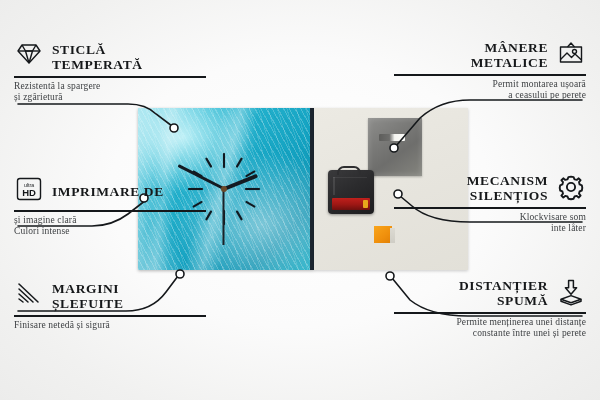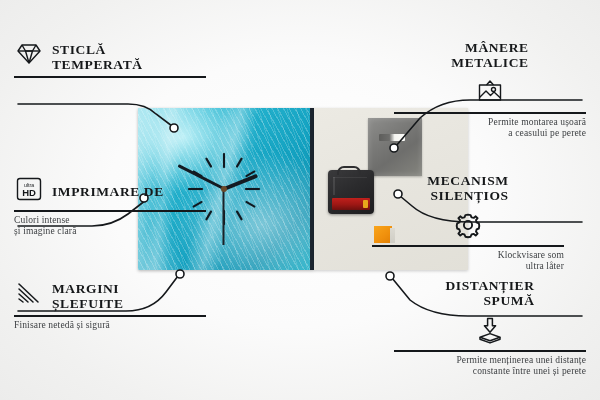--- a/index.html
+++ b/index.html
@@ -95,21 +95,21 @@
   }
   .foam:after{
     content:"";position:absolute;left:16px;top:2px;width:5px;height:15px;
     background:linear-gradient(180deg,#dcdad2,#cfcdc5);
   }
   
   #wires{position:absolute;left:0;top:0;width:600px;height:400px;pointer-events:none;}
   
   .callout{position:absolute;width:192px;}
   .callout .head{display:flex;align-items:center;gap:8px;}
-  .callout.right .head{flex-direction:column;justify-content:flex-end;}
+  .callout.right .head{flex-direction:row;justify-content:flex-end;}
   .ico{width:30px;height:30px;flex:0 0 30px;display:flex;align-items:flex-start;justify-content:center;}
   .ico svg{display:block;}
   .title{
     font-family:"Liberation Serif",serif;
     font-weight:700;font-size:13.5px;line-height:15px;
     letter-spacing:.6px;color:#16181a;text-transform:uppercase;
   }
   .callout.left .title{text-align:left;}
   .callout.right .title{text-align:right;}
   .rule{height:1.6px;background:#15181b;margin:4px 0 3px;}
@@ -117,21 +117,21 @@
     font-family:"Liberation Serif",serif;
     font-size:9.5px;line-height:11.5px;color:#3c3f42;letter-spacing:.15px;
   }
   .callout.left .sub{text-align:left;}
   .callout.right .sub{text-align:right;}
   
   #c-glass{left:14px;top:42px;}
   #c-print{left:14px;top:176px;}
   #c-edges{left:14px;top:281px;}
   #c-handles{left:394px;top:40px;}
-  #c-mech{left:372px;top:173px;}
+  #c-mech{left:394px;top:173px;}
   #c-foam{left:394px;top:278px;}
 </style>
 </head>
 <body>
 
 <div id="stage">
 
   <div id="product">
 
     <div class="front-panel">
@@ -224,39 +224,43 @@
             <path d="M10.5,9 L17.5,9"></path>
           </g>
         </svg>
       </span>
       <div class="title">
         <div>STICLĂ</div>
         <div>TEMPERATĂ</div>
       </div>
     </div>
     <div class="rule"></div>
+    <div class="sub">
+      <div>Rezistentă la spargere</div>
+      <div>și zgârietură</div>
+    </div>
   </div>
 
   <div class="callout left" id="c-print">
     <div class="head">
       <span class="ico">
         <svg width="28" height="26" viewBox="0 0 28 26">
           <rect x="2.5" y="2.5" width="23" height="21" rx="2.5" fill="none" stroke="#15181b" stroke-width="1.4"></rect>
           <text x="14" y="11" font-family="Liberation Sans, sans-serif" font-size="5.2" fill="#15181b" text-anchor="middle">ultra</text>
           <text x="14" y="20" font-family="Liberation Sans, sans-serif" font-size="9.5" font-weight="bold" fill="#15181b" text-anchor="middle">HD</text>
         </svg>
       </span>
       <div class="title">
         <div>IMPRIMARE DE</div>
       </div>
     </div>
     <div class="rule"></div>
     <div class="sub">
+      <div>și imagine clară</div>
       <div>Culori intense</div>
-      <div>și imagine clară</div>
     </div>
   </div>
 
   <div class="callout left" id="c-edges">
     <div class="head">
       <span class="ico">
         <svg width="28" height="24" viewBox="0 0 28 24">
           <g stroke="#15181b" stroke-width="1.5" stroke-linecap="round">
             <path d="M4,3 L23,21"></path>
               <path d="M4,8 L18,21"></path>
@@ -288,21 +292,21 @@
             <path d="M10.5,7 L14,3 L17.5,7"></path>
             <rect x="3.5" y="7" width="21" height="15"></rect>
             <path d="M3.5,19.5 L10,13 L14.5,17.5 L18,14 L24.5,20"></path>
             <circle cx="17.5" cy="11.5" r="2"></circle>
           </g>
         </svg>
       </span>
     </div>
     <div class="rule"></div>
     <div class="sub">
-      <div>Permite montarea ușoară</div>
+      <div>Permit montarea ușoară</div>
       <div>a ceasului pe perete</div>
     </div>
   </div>
 
   <div class="callout right" id="c-mech">
     <div class="head">
       <div class="title">
         <div>MECANISM</div>
         <div>SILENȚIOS</div>
       </div>
@@ -311,21 +315,21 @@
           <g fill="none" stroke="#15181b" stroke-width="1.9" stroke-linejoin="round">
             <path d="M14,3.6 l2.6,.5 .9,2.2 2.3,.6 1.9,-1.6 1.9,1.9 -1.6,1.9 .6,2.3 2.2,.9 .5,2.6 -.5,2.6 -2.2,.9 -.6,2.3 1.6,1.9 -1.9,1.9 -1.9,-1.6 -2.3,.6 -.9,2.2 -2.6,.5 -2.6,-.5 -.9,-2.2 -2.3,-.6 -1.9,1.6 -1.9,-1.9 1.6,-1.9 -.6,-2.3 -2.2,-.9 -.5,-2.6 .5,-2.6 2.2,-.9 .6,-2.3 -1.6,-1.9 1.9,-1.9 1.9,1.6 2.3,-.6 .9,-2.2 Z"></path>
             <circle cx="14" cy="14" r="4.1"></circle>
           </g>
         </svg>
       </span>
     </div>
     <div class="rule"></div>
     <div class="sub">
       <div>Klockvisare som</div>
-      <div>ultra låter</div>
+      <div>inte låter</div>
     </div>
   </div>
 
   <div class="callout right" id="c-foam">
     <div class="head">
       <div class="title">
         <div>DISTANȚIER</div>
         <div>SPUMĂ</div>
       </div>
       <span class="ico">

